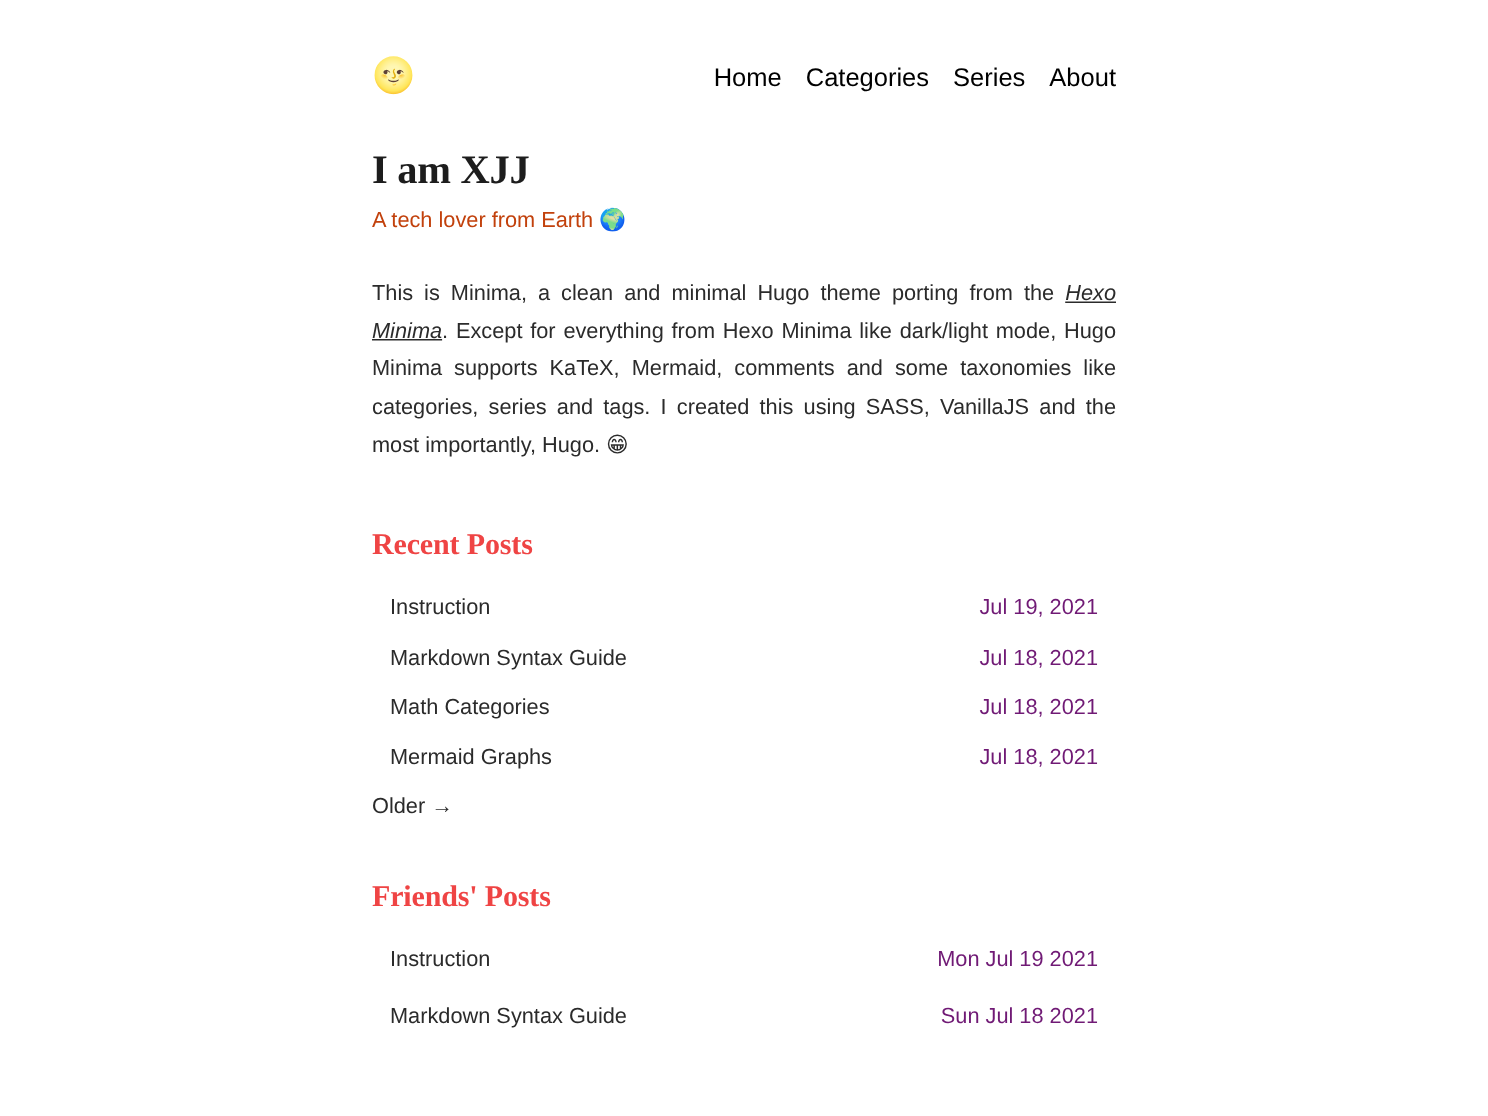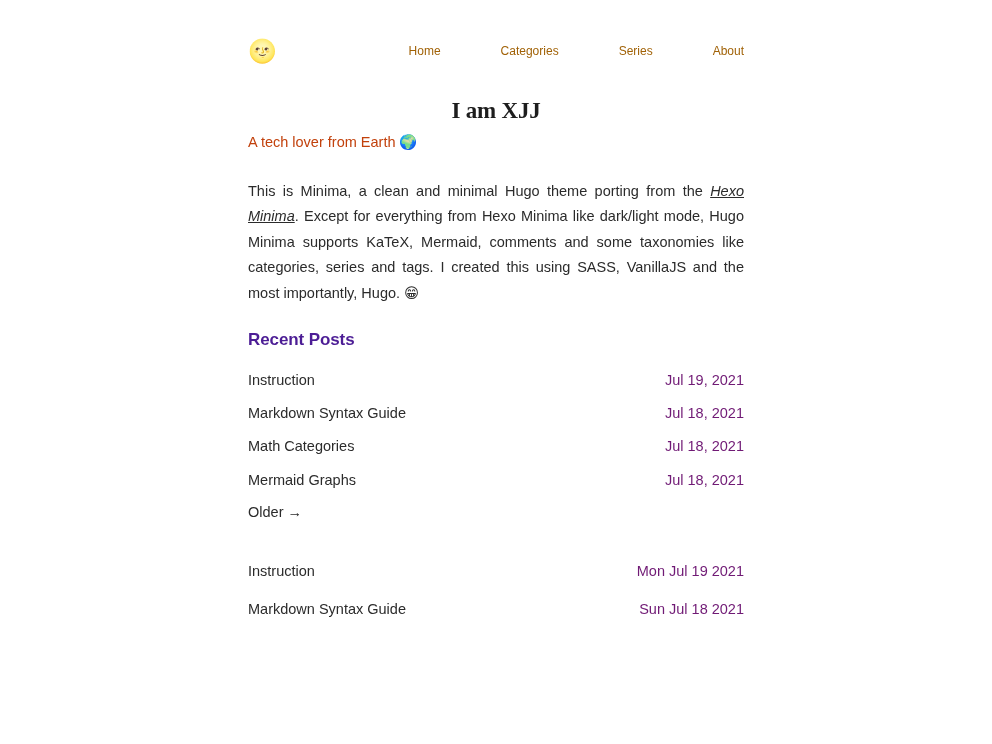--- a/index.html
+++ b/index.html
@@ -35,73 +35,71 @@
     line-height: 1;
     text-decoration: none;
     display: inline-block;
   }
   .nav {
     display: flex;
     align-items: center;
     gap: 16px;
   }
   .nav a {
-    font-size: 12px;
-    color: #a16207;
+    font-size: 17px;
+    color: #000000;
     text-decoration: none;
     line-height: 1;
-    margin-left: 44px;
   }
 
   
   .title {
     font-family: "Liberation Serif", serif;
     font-weight: 700;
-    font-size: 23px;
+    font-size: 27px;
     line-height: 1.15;
     margin: 0 0 9px 0;
     letter-spacing: -0.2px;
     color: #1d1d1d;
-    text-align: center;
   }
   .subtitle {
     font-size: 14.5px;
     margin: 0 0 26px 0;
     line-height: 1.35;
     color: #c2410c;
   }
   .emoji { font-family: "DejaVu Sans", sans-serif; }
 
   .intro {
     font-size: 14.5px;
     line-height: 1.75;
     text-align: justify;
-    margin: 0 0 24px 0;
+    margin: 0 0 42px 0;
     color: #2b2b2b;
   }
   .intro a {
     color: #2b2b2b;
     font-style: italic;
     text-decoration: underline;
   }
 
   
   .section-title {
-    font-family: Liberation Sans, sans-serif;
+    font-family: Liberation Serif, serif;
     font-weight: 700;
-    font-size: 17px;
+    font-size: 20px;
     margin: 0 0 20px 0;
-    color: #4c1d95;
+    color: #ef4444;
     letter-spacing: -0.1px;
   }
   .section { margin-bottom: 26px; }
   .section.friends { margin-top: 40px; }
 
   
-  .post-list { margin: 0; padding: 0; list-style: none; }
+  .post-list { margin: 12px; padding: 0; list-style: none; }
   .post-row {
     display: flex;
     align-items: baseline;
     justify-content: space-between;
     margin-bottom: 13px;
   }
   .post-list.wide .post-row { margin-bottom: 18px; }
   .post-row .post-title {
     font-size: 14.5px;
     color: #2b2b2b;
@@ -162,20 +160,21 @@
       </li>
       <li class="post-row">
         <a class="post-title" href="#">Mermaid Graphs</a>
         <span class="post-date">Jul 18, 2021</span>
       </li>
     </ul>
     <a class="older" href="#">Older →</a>
   </div>
 
   <div class="section friends">
+    <h2 class="section-title">Friends' Posts</h2>
     <ul class="post-list wide">
       <li class="post-row">
         <a class="post-title" href="#">Instruction</a>
         <span class="post-date">Mon Jul 19 2021</span>
       </li>
       <li class="post-row">
         <a class="post-title" href="#">Markdown Syntax Guide</a>
         <span class="post-date">Sun Jul 18 2021</span>
       </li>
 

